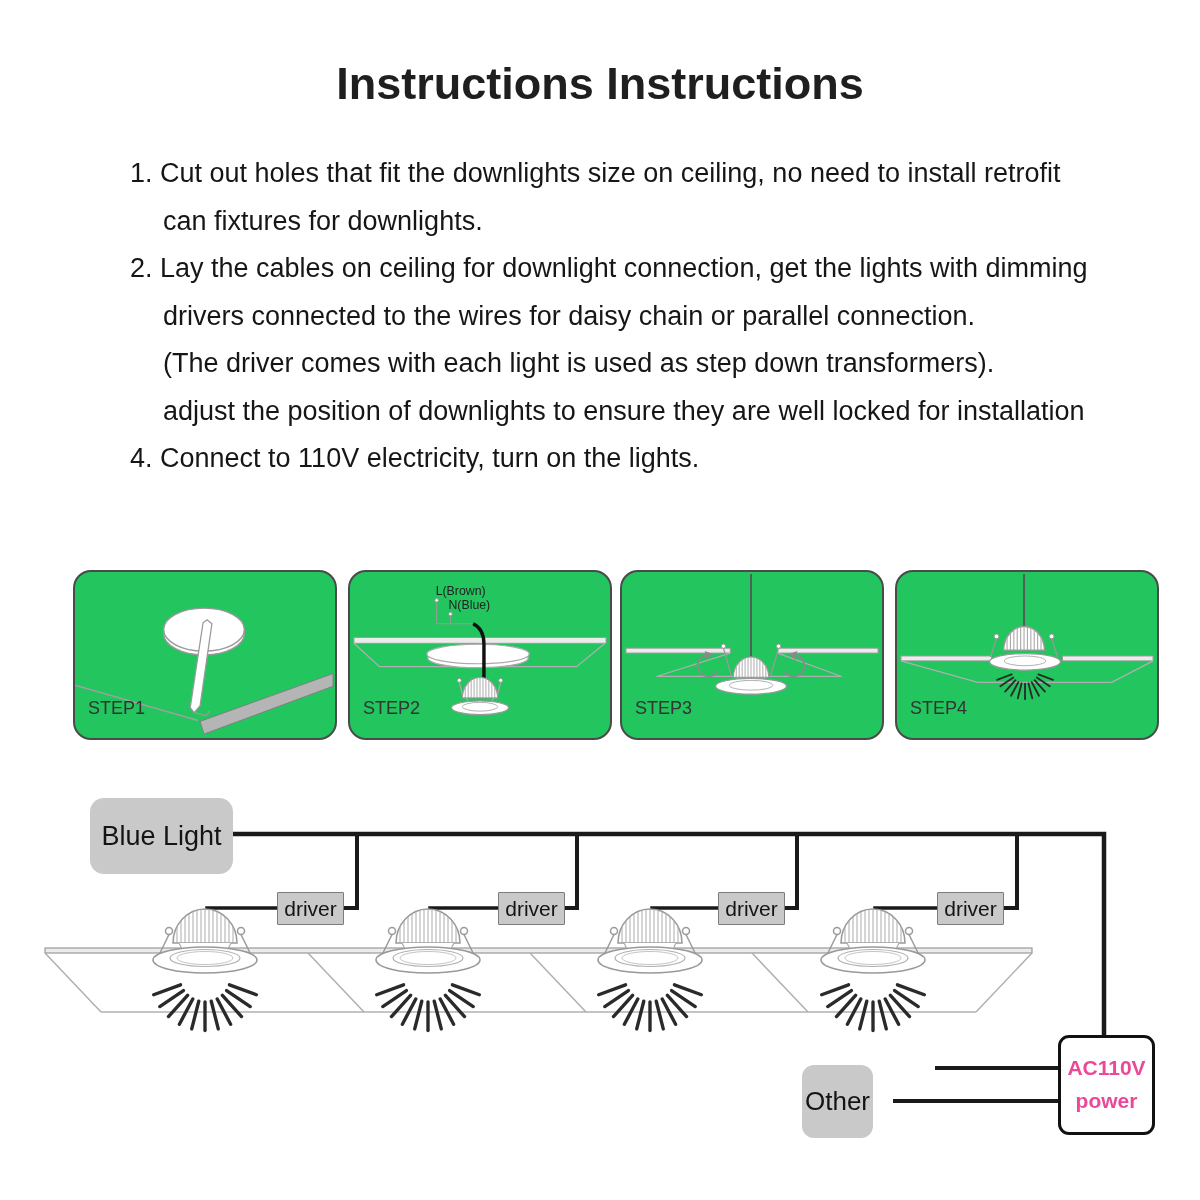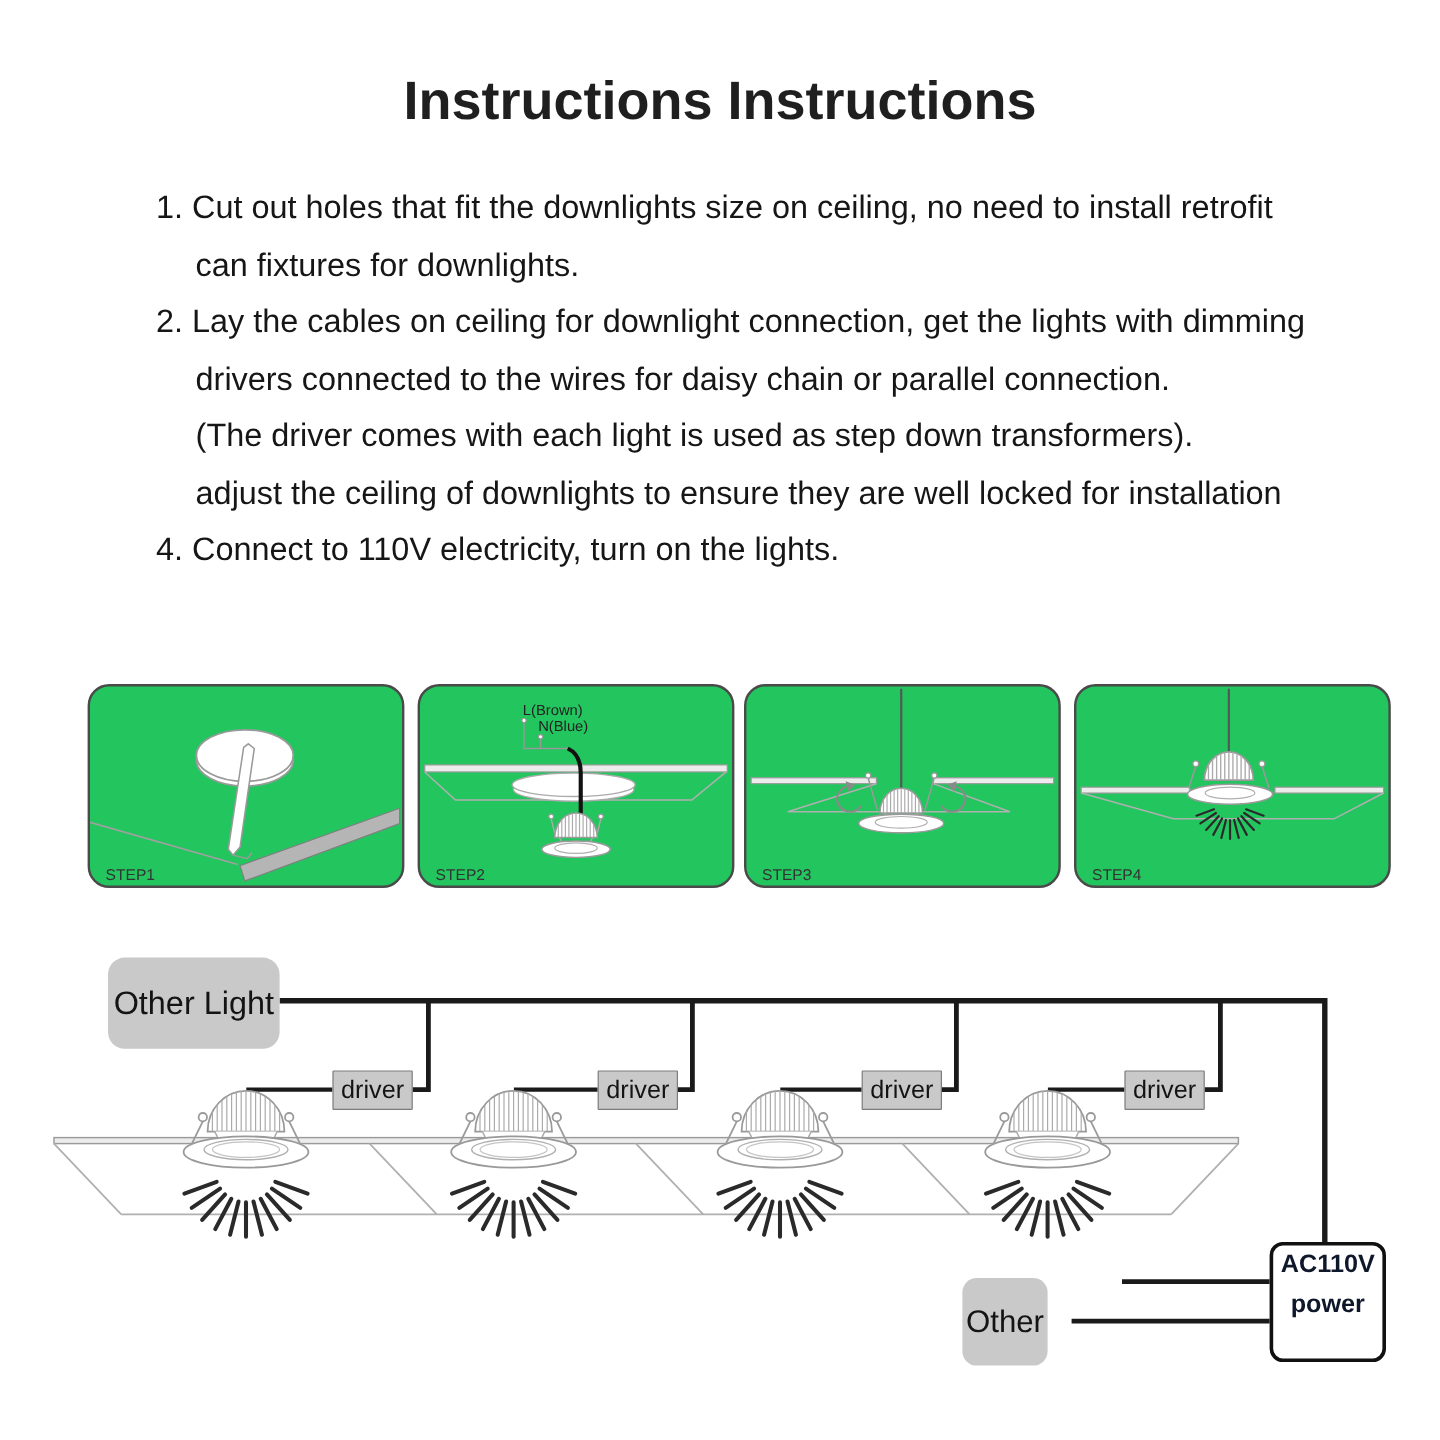--- a/index.html
+++ b/index.html
@@ -12,34 +12,34 @@
     font-size:45px;font-weight:bold;color:#1f1f1f;letter-spacing:0px;
   }
   .instructions{position:absolute;top:150px;left:98px;width:1010px;}
   .iline{font-size:27px;line-height:47.5px;height:47.5px;white-space:nowrap;color:#161616;margin-left:32px;}
   .iline.cont{padding-left:33px;}
   .panel{
     position:absolute;top:570px;height:170px;width:264px;box-sizing:border-box;
     border:2.5px solid #4a4a4a;border-radius:18px;background:#22c55e;
   }
   .panel svg{position:absolute;top:0;left:0;width:100%;height:100%;}
-  .step-label{position:absolute;left:13px;bottom:2px;font-size:13px;color:#333;}
+  .step-label{position:absolute;left:13px;bottom:19px;font-size:18px;color:#333;}
   .wirelabel{font-size:12.5px;fill:#222;font-family:"Liberation Sans",sans-serif;}
   .gbox{
     position:absolute;background:#c9c9c9;color:#141414;box-sizing:border-box;
     display:flex;align-items:center;justify-content:center;text-align:center;
   }
   .other-light{left:90px;top:798px;width:143px;height:76px;border-radius:14px;font-size:27px;}
   .driver{top:892px;width:67px;height:33px;border-radius:1px;border:1.5px solid #7c7c7c;font-size:21px;}
   .driver.d1{left:277px}.driver.d2{left:498px}.driver.d3{left:718px}.driver.d4{left:937px}
   .other{left:802px;top:1065px;width:71px;height:73px;border-radius:12px;font-size:26px;}
   .acbox{
     position:absolute;left:1058px;top:1035px;width:97px;height:100px;box-sizing:border-box;
-    background:#fff;border:3.5px solid #111;border-radius:11px;color:#0f172a;
-    display:flex;flex-direction:column;align-items:center;
+    background:#fff;border:3.5px solid #111;border-radius:11px;color:#ec4899;
+    display:flex;flex-direction:column;align-items:center;justify-content:center;
     font-size:21px;font-weight:bold;line-height:1.55;
   }
   #wiring-svg{position:absolute;left:0;top:790px;}
 </style>
 </head>
 <body>
 
 <svg width="0" height="0" style="position:absolute" aria-hidden="true">
   <defs>
     <clipPath id="cdome">
@@ -112,21 +112,21 @@
 </svg>
 
 <div class="title">Instructions Instructions</div>
 
 <div class="instructions">
   <div class="iline">1. Cut out holes that fit the downlights size on ceiling, no need to install retrofit</div>
   <div class="iline cont">can fixtures for downlights.</div>
   <div class="iline">2. Lay the cables on ceiling for downlight connection, get the lights with dimming</div>
   <div class="iline cont">drivers connected to the wires for daisy chain or parallel connection.</div>
   <div class="iline cont">(The driver comes with each light is used as step down transformers).</div>
-  <div class="iline cont">adjust the ceiling of downlights to ensure they are well locked for installation</div>
+  <div class="iline cont">adjust the position of downlights to ensure they are well locked for installation</div>
   <div class="iline">4. Connect to 110V electricity, turn on the lights.</div>
 </div>
 
 <div class="panel" style="left:73px">
   <svg viewBox="0 0 264 170" preserveAspectRatio="none">
     <path d="M0,116 L125,152" stroke="#a0a0a0" stroke-width="1.5" fill="none"></path>
     <polygon points="127,153 262,104 262,117 131,166" fill="#b5b5b5" stroke="#808080" stroke-width="1"></polygon>
     <ellipse cx="131" cy="63" rx="41" ry="22" fill="#fff" stroke="#9a9a9a" stroke-width="1.5"></ellipse>
     <ellipse cx="131" cy="59" rx="41" ry="22" fill="#fff" stroke="#9a9a9a" stroke-width="1.5"></ellipse>
     <path d="M134,49 L139,53 L127,137 L121,144 L117,139 L130,52 Z" fill="#fff" stroke="#9a9a9a" stroke-width="1.3"></path>
@@ -228,21 +228,21 @@
   <use href="#dl" transform="translate(205,167)"></use>
   <use href="#dl" transform="translate(428,167)"></use>
   <use href="#dl" transform="translate(650,167)"></use>
   <use href="#dl" transform="translate(873,167)"></use>
   <use href="#rays" transform="translate(205,186) scale(1.3)"></use>
   <use href="#rays" transform="translate(428,186) scale(1.3)"></use>
   <use href="#rays" transform="translate(650,186) scale(1.3)"></use>
   <use href="#rays" transform="translate(873,186) scale(1.3)"></use>
 </svg>
 
-<div class="gbox other-light">Other Light</div>
+<div class="gbox other-light">Blue Light</div>
 <div class="gbox driver d1">driver</div>
 <div class="gbox driver d2">driver</div>
 <div class="gbox driver d3">driver</div>
 <div class="gbox driver d4">driver</div>
 <div class="gbox other">Other</div>
 <div class="acbox">
   <div>AC110V</div>
   <div>power</div>
 </div>
 

